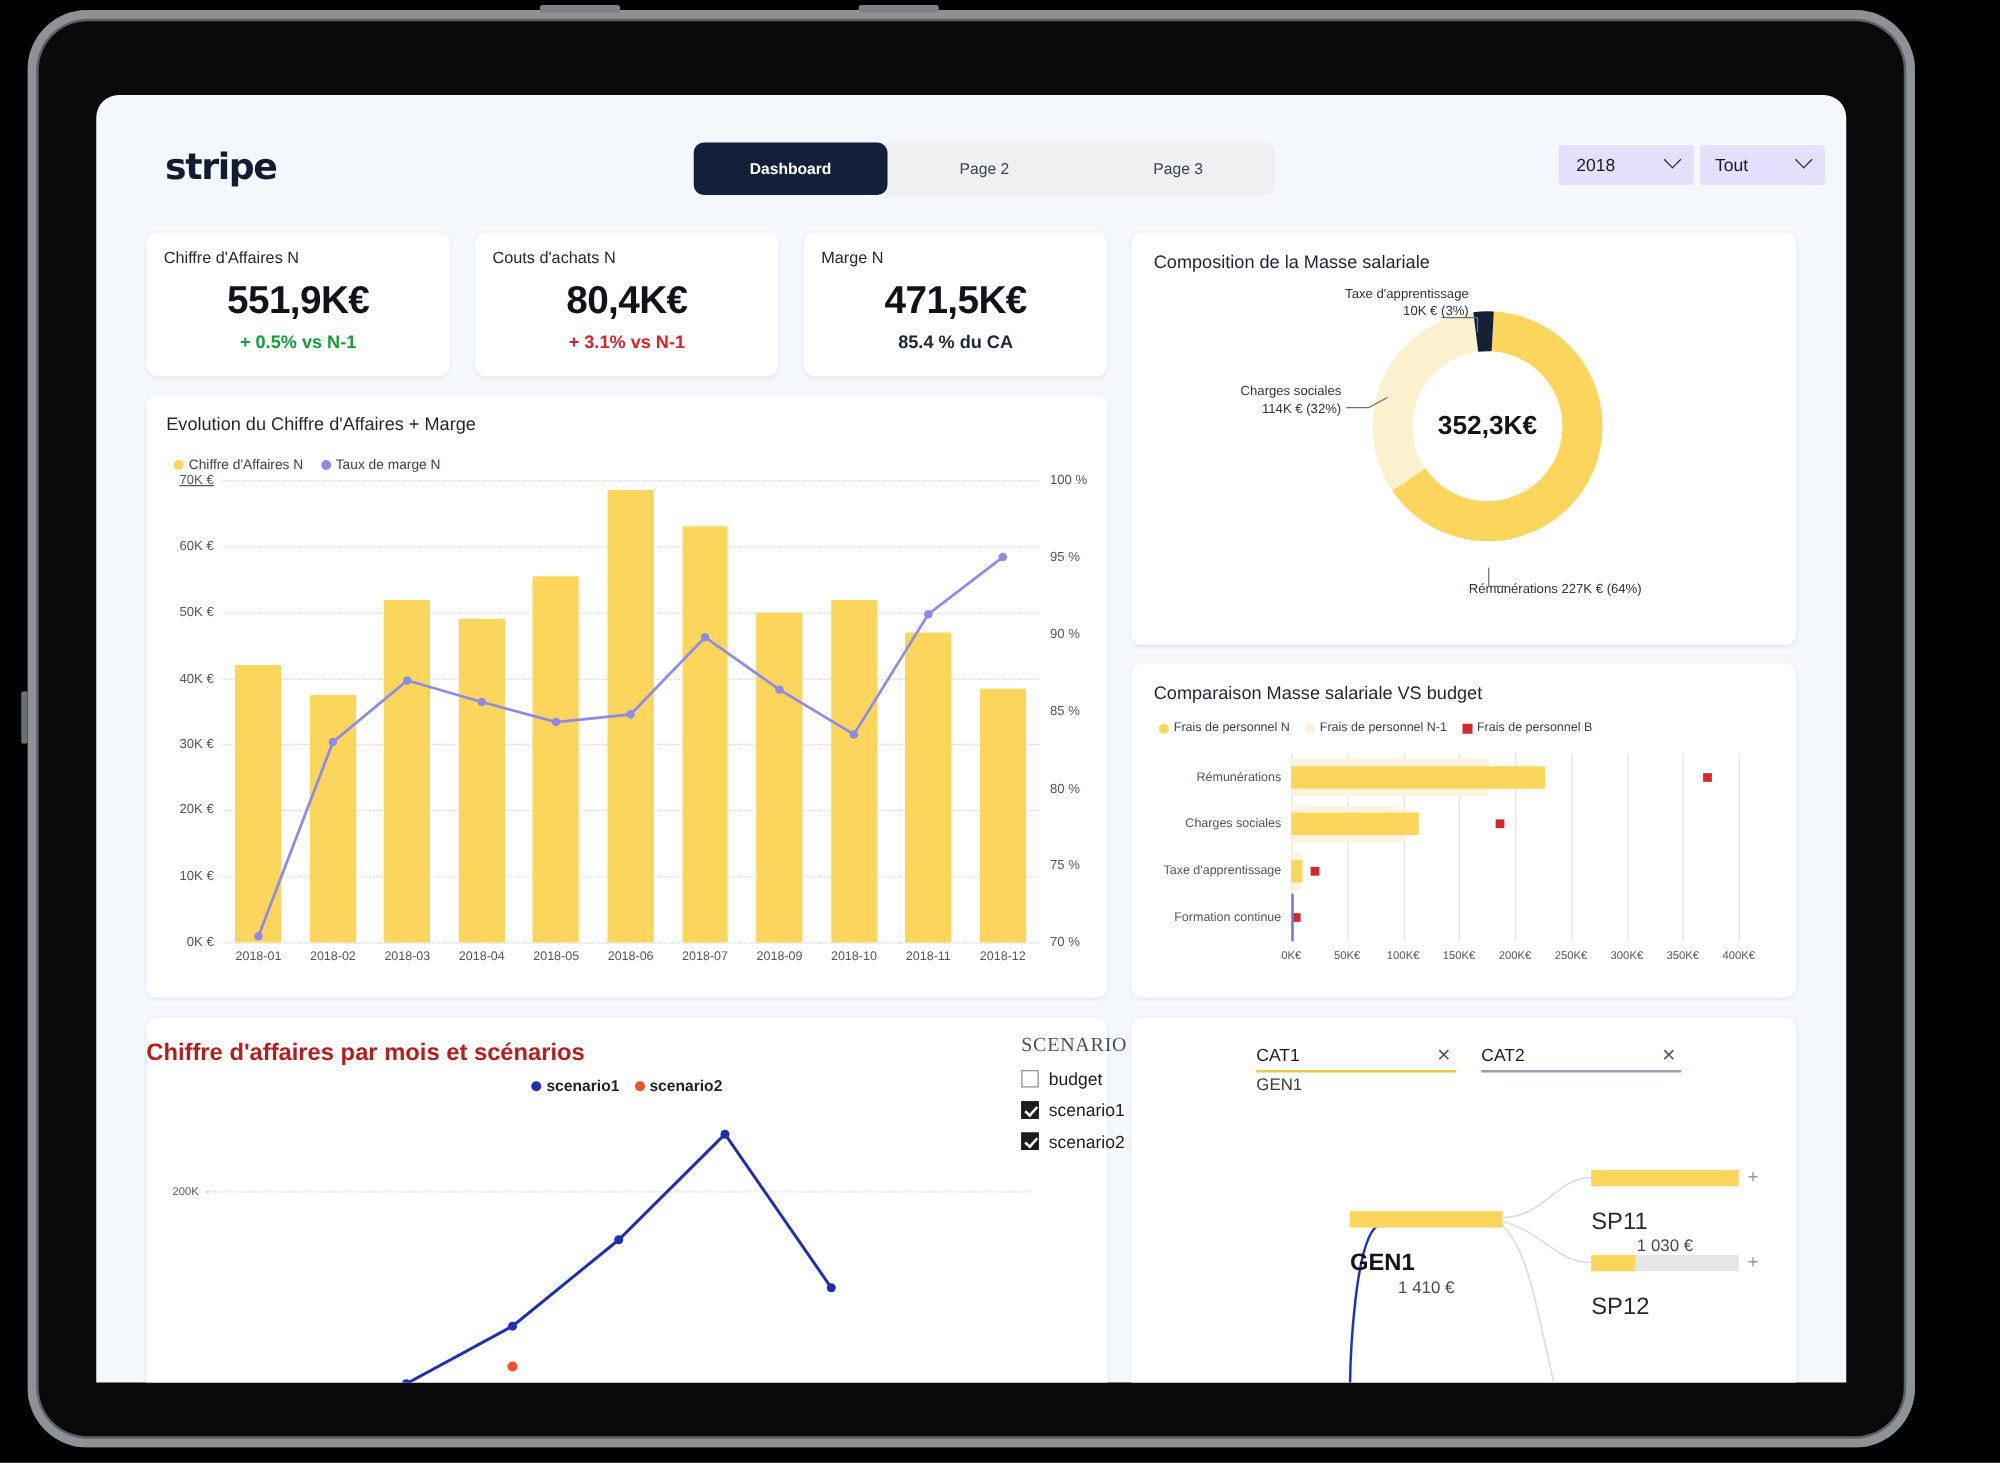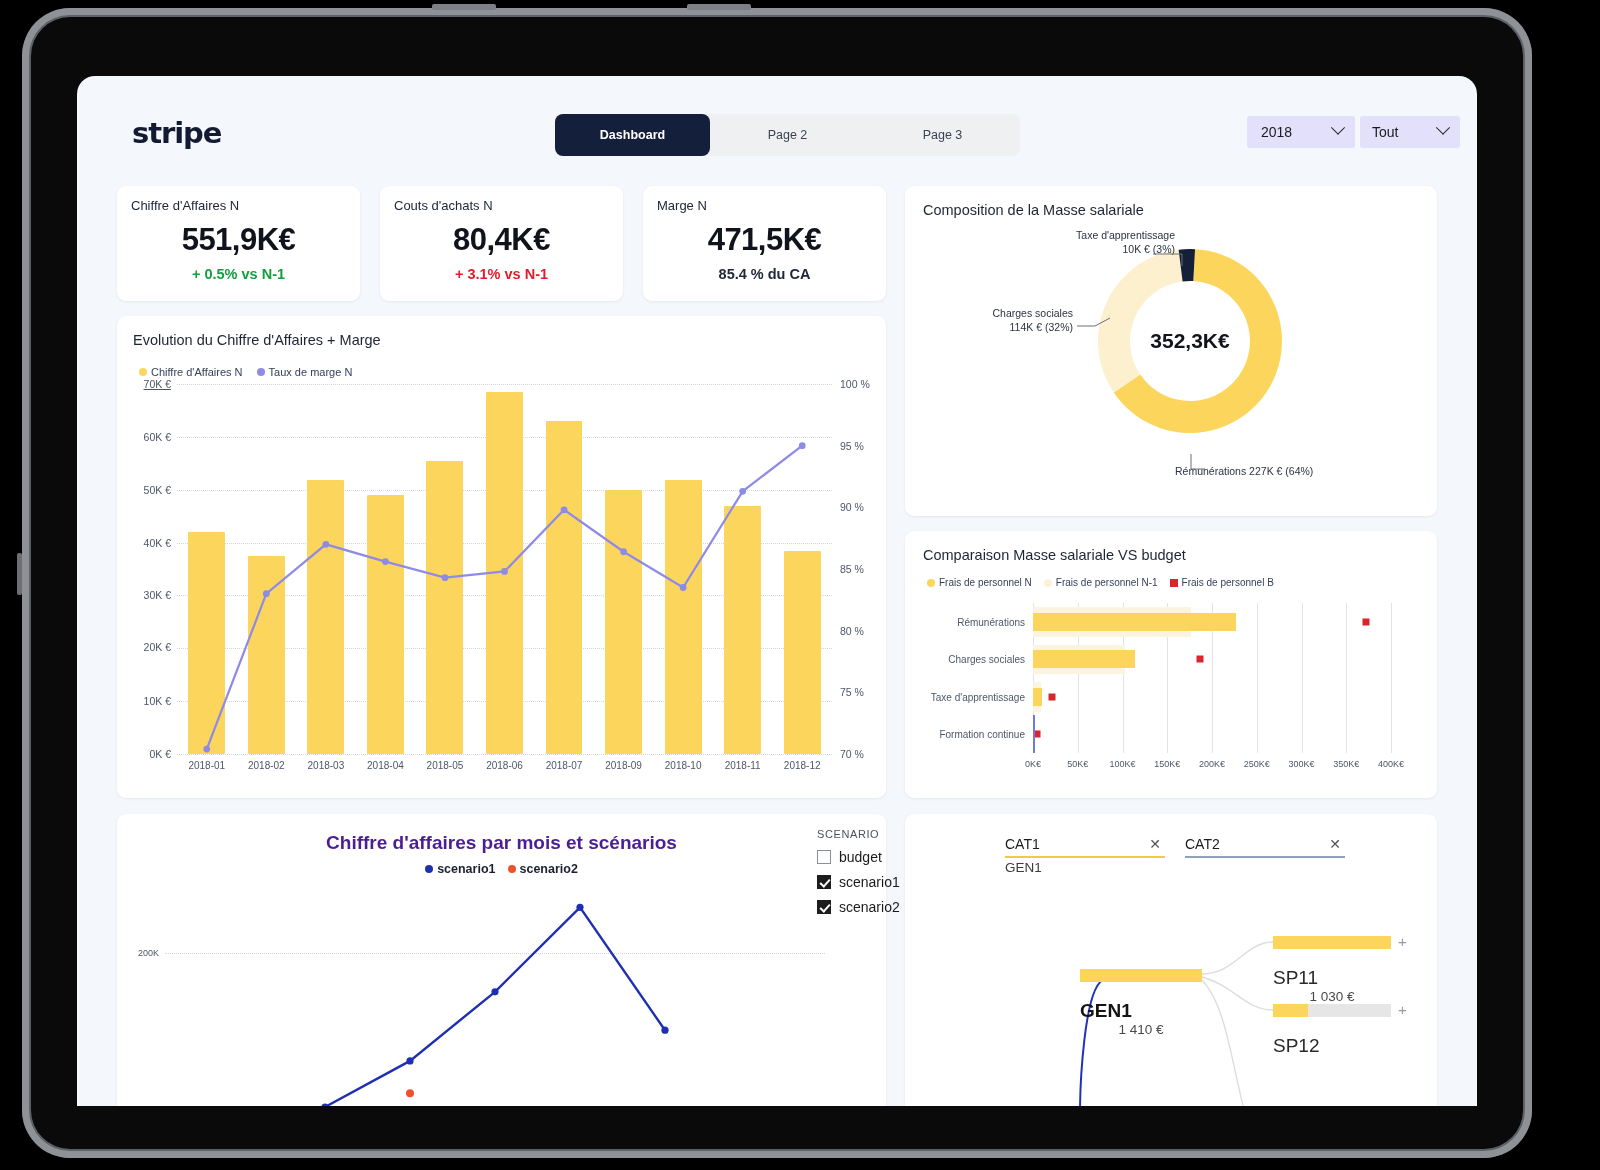--- a/index.html
+++ b/index.html
@@ -131,27 +131,27 @@
   .cmp-ylab { position: absolute; right: 100%; margin-right: 8px; transform: translateY(-50%);
               font-size: 10px; color: #4d5668; white-space: nowrap; }
   .cmp-xlab { position: absolute; top: 156px; transform: translateX(-50%);
               font-size: 9px; color: #4d5668; white-space: nowrap; }
   .cmp-bg { position: absolute; background: #fdf4e0; }
   .cmp-fg { position: absolute; background: #fcd65c; }
   .cmp-mk { position: absolute; width: 7px; height: 7px; background: #d9262e; transform: translate(-50%,-50%); }
 
   
   #sc-card { left: 40px; top: 738px; width: 769px; height: 300px; }
-  #sc-title { position: absolute; left: 0; right: 0; top: 18px; text-align: center;
-              font-size: 19px; font-weight: 700; color: #4c1d95; }
+  #sc-title { position: absolute; left: 0; right: 0; top: 18px; 
+              font-size: 19px; font-weight: 700; color: #b91c1c; }
   #sc-legend { position: absolute; left: 0; right: 0; top: 48px; display: flex;
                justify-content: center; gap: 12px; font-size: 12.5px; font-weight: 700; color: #1a2030; }
   #sc-plot { position: absolute; left: 48px; top: 78px; width: 660px; height: 215px; }
   #sc-sel { position: absolute; left: 700px; top: 14px; width: 120px; }
-  #sc-sel .hd { font-size: 11px; color: #4b5costs; color:#4b5160; letter-spacing:.6px; }
+  #sc-sel .hd { font-size: 16px; color: #4b5costs; color:#4b5160; letter-spacing:.6px;font-family:Liberation Serif, serif; }
   .chk-row { display: flex; align-items: center; gap: 8px; margin-top: 9px; font-size: 14px; color: #1b1b1b; }
   .chk { width: 14px; height: 14px; border: 1.3px solid #8a8f99; display:inline-block; position: relative; background:#fff; }
   .chk.on { background: #1d1d1d; border-color:#1d1d1d; }
   .chk.on::after { content:""; position:absolute; left:4px; top:1px; width:4px; height:8px;
                    border-right:2px solid #fff; border-bottom:2px solid #fff; transform: rotate(42deg); }
 
   
   #tree-card { left: 828px; top: 738px; width: 532px; height: 300px; }
   .cat { position: absolute; top: 22px; width: 160px; }
   .cat .nm { font-size: 14px; color: #1b1b1b; }

